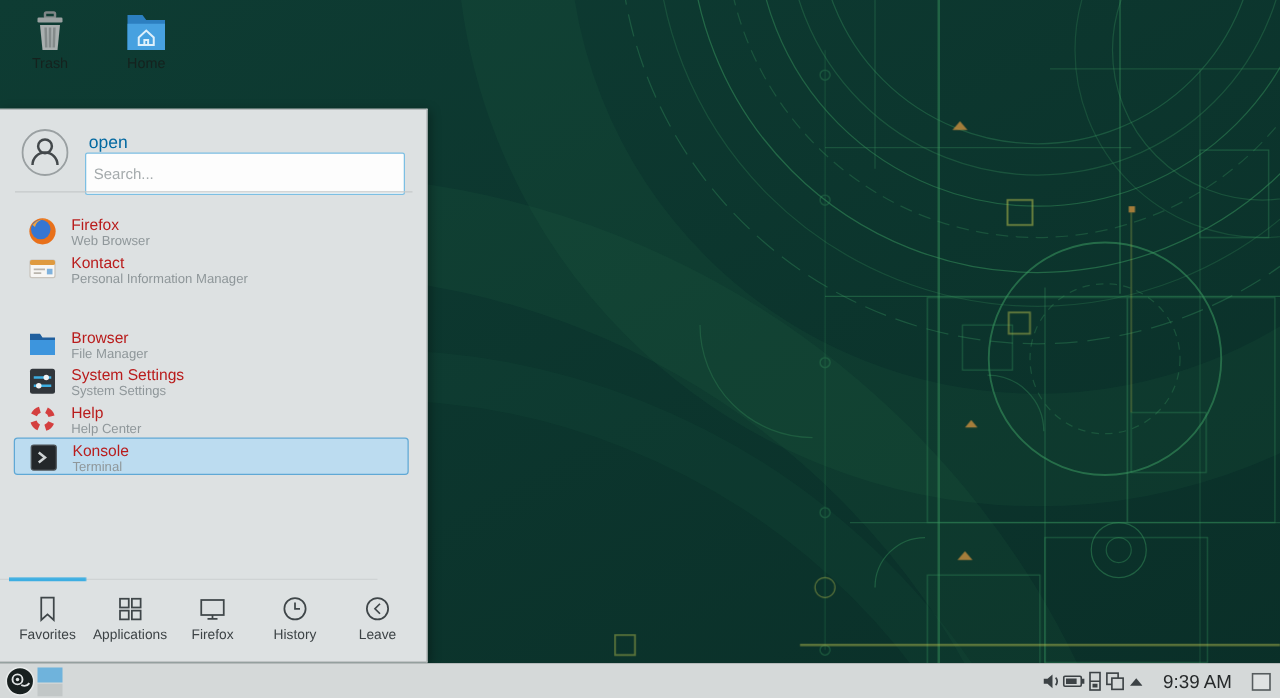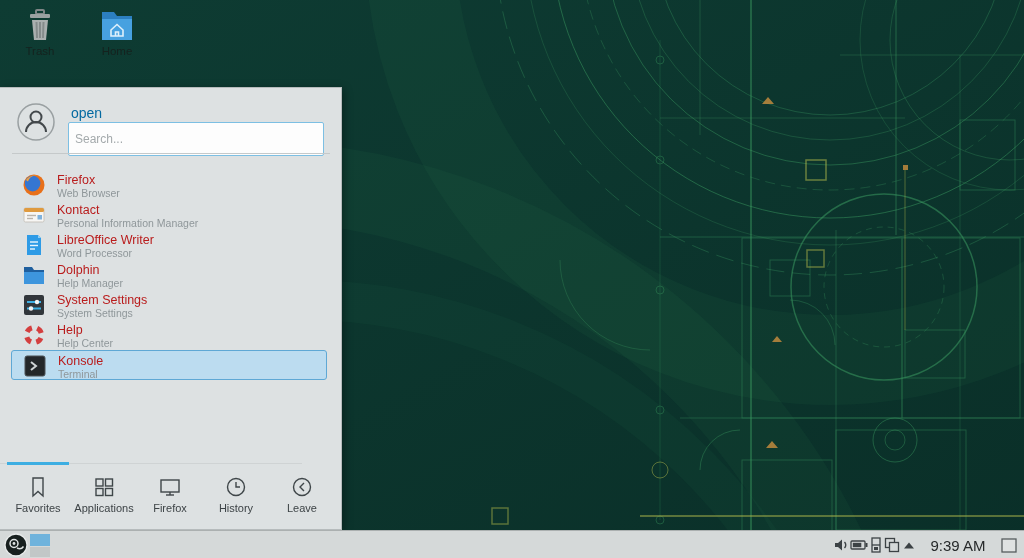--- a/index.html
+++ b/index.html
@@ -198,41 +198,28 @@
       <rect x="2" y="5" width="20" height="14" rx="1.5" fill="#f7f6f4" stroke="#c8c4bd"></rect>
       <rect x="2" y="5" width="20" height="4" rx="1.5" fill="#df9a3f"></rect>
       <line x1="5" y1="12.5" x2="14" y2="12.5" stroke="#b9b4ac" stroke-width="1.4"></line>
       <line x1="5" y1="15.5" x2="11" y2="15.5" stroke="#b9b4ac" stroke-width="1.4"></line>
       <rect x="15.5" y="12" width="4.5" height="4.5" fill="#7fb2dd"></rect>
     </svg>
     <span class="app-title">Kontact</span>
     <span class="app-sub">Personal Information Manager</span>
   </div>
 
-  <div class="app-row" style="top:142px">
-    <svg class="app-ic" viewBox="0 0 24 24">
-      <path d="M5,2 h11 l3,3 v17 h-14 z" fill="#2e9be6"></path>
-      <path d="M16,2 l3,3 h-3 z" fill="#8fcdf4"></path>
-      <g stroke="#eaf5fd" stroke-width="1.4">
-        <line x1="8" y1="9" x2="16" y2="9"></line>
-          <line x1="8" y1="12.5" x2="16" y2="12.5"></line>
-        <line x1="8" y1="16" x2="13" y2="16"></line>
-      </g>
-    </svg>
-    <span class="app-title">LibreOffice Writer</span>
-    <span class="app-sub">Word Processor</span>
-  </div>
 
   <div class="app-row" style="top:172px">
     <svg class="app-ic" viewBox="0 0 24 24">
       <path d="M2,4 h8 l2,3 h10 v14 h-20 z" fill="#1f5f9e"></path>
       <path d="M2,9 h20 v12 h-20 z" fill="#3d95dd"></path>
     </svg>
-    <span class="app-title">Dolphin</span>
-    <span class="app-sub">Help Manager</span>
+    <span class="app-title">Browser</span>
+    <span class="app-sub">File Manager</span>
   </div>
 
   <div class="app-row" style="top:202px">
     <svg class="app-ic" viewBox="0 0 24 24">
       <rect x="2" y="2" width="20" height="20" rx="2" fill="#31363b"></rect>
       <line x1="5" y1="9" x2="19" y2="9" stroke="#3daee2" stroke-width="2"></line>
       <circle cx="15" cy="9" r="2.2" fill="#f2f4f5"></circle>
       <line x1="5" y1="15.5" x2="19" y2="15.5" stroke="#3daee2" stroke-width="2"></line>
       <circle cx="9" cy="15.5" r="2.2" fill="#f2f4f5"></circle>
     </svg>

